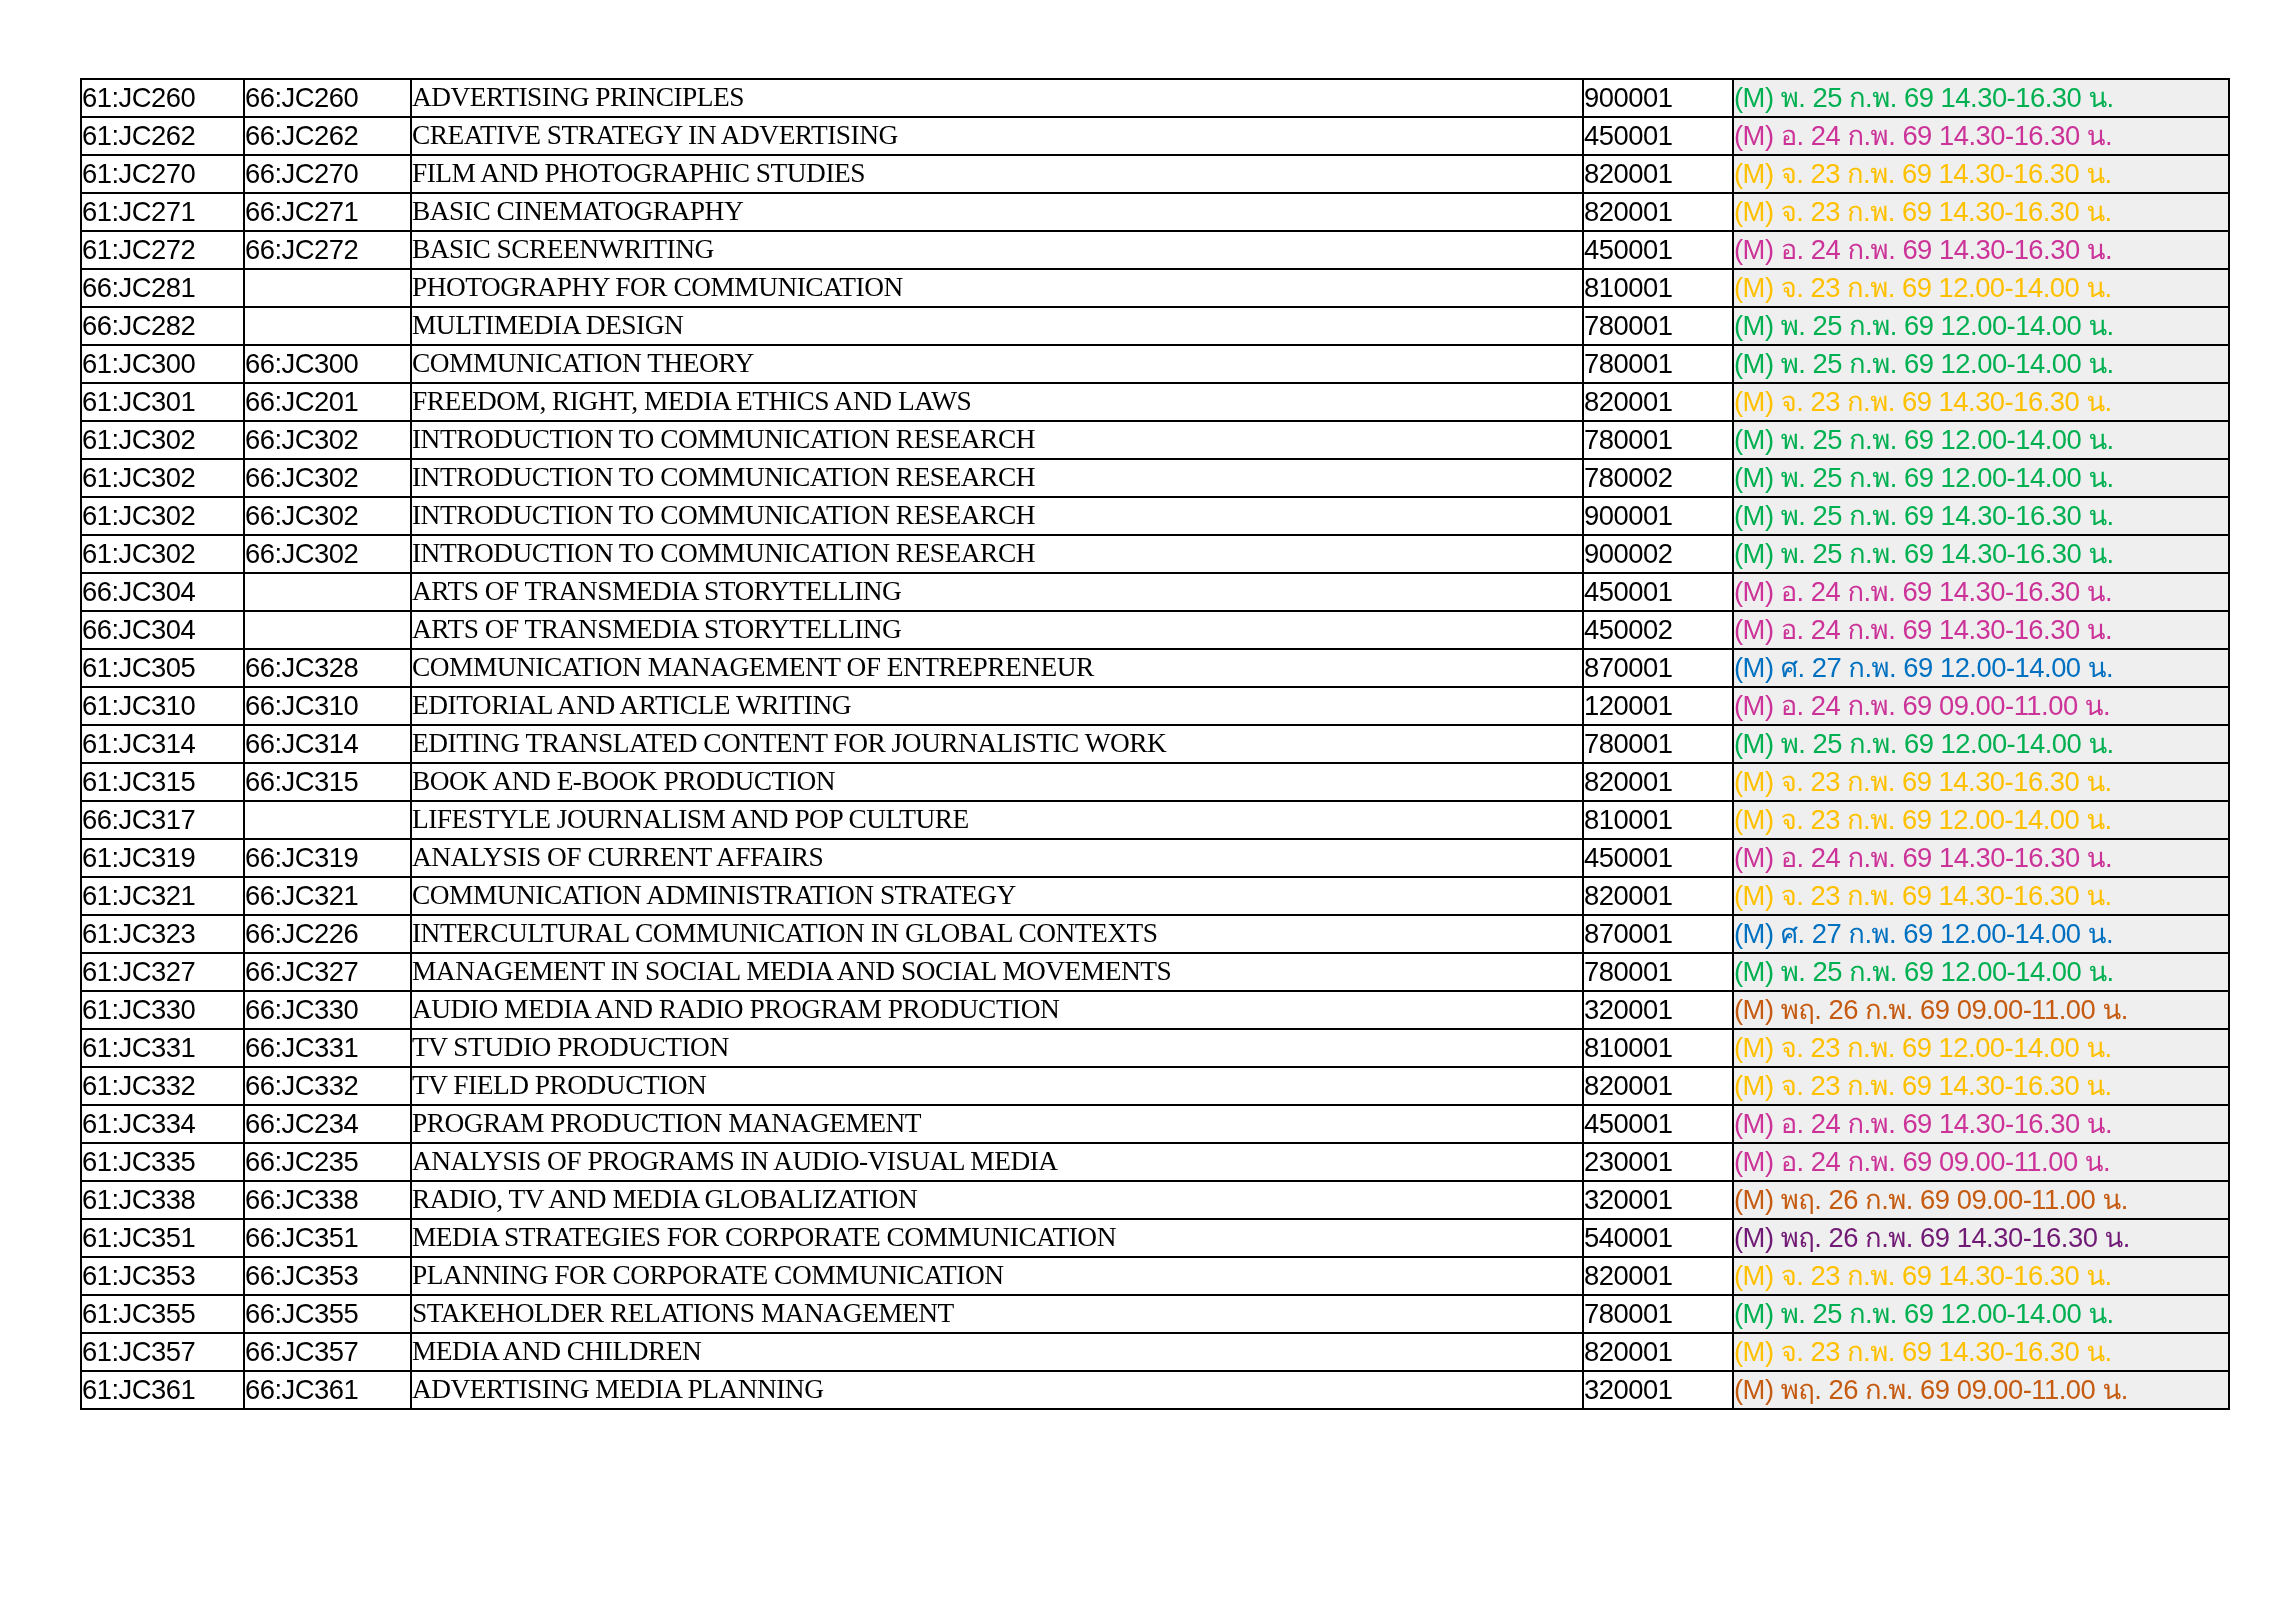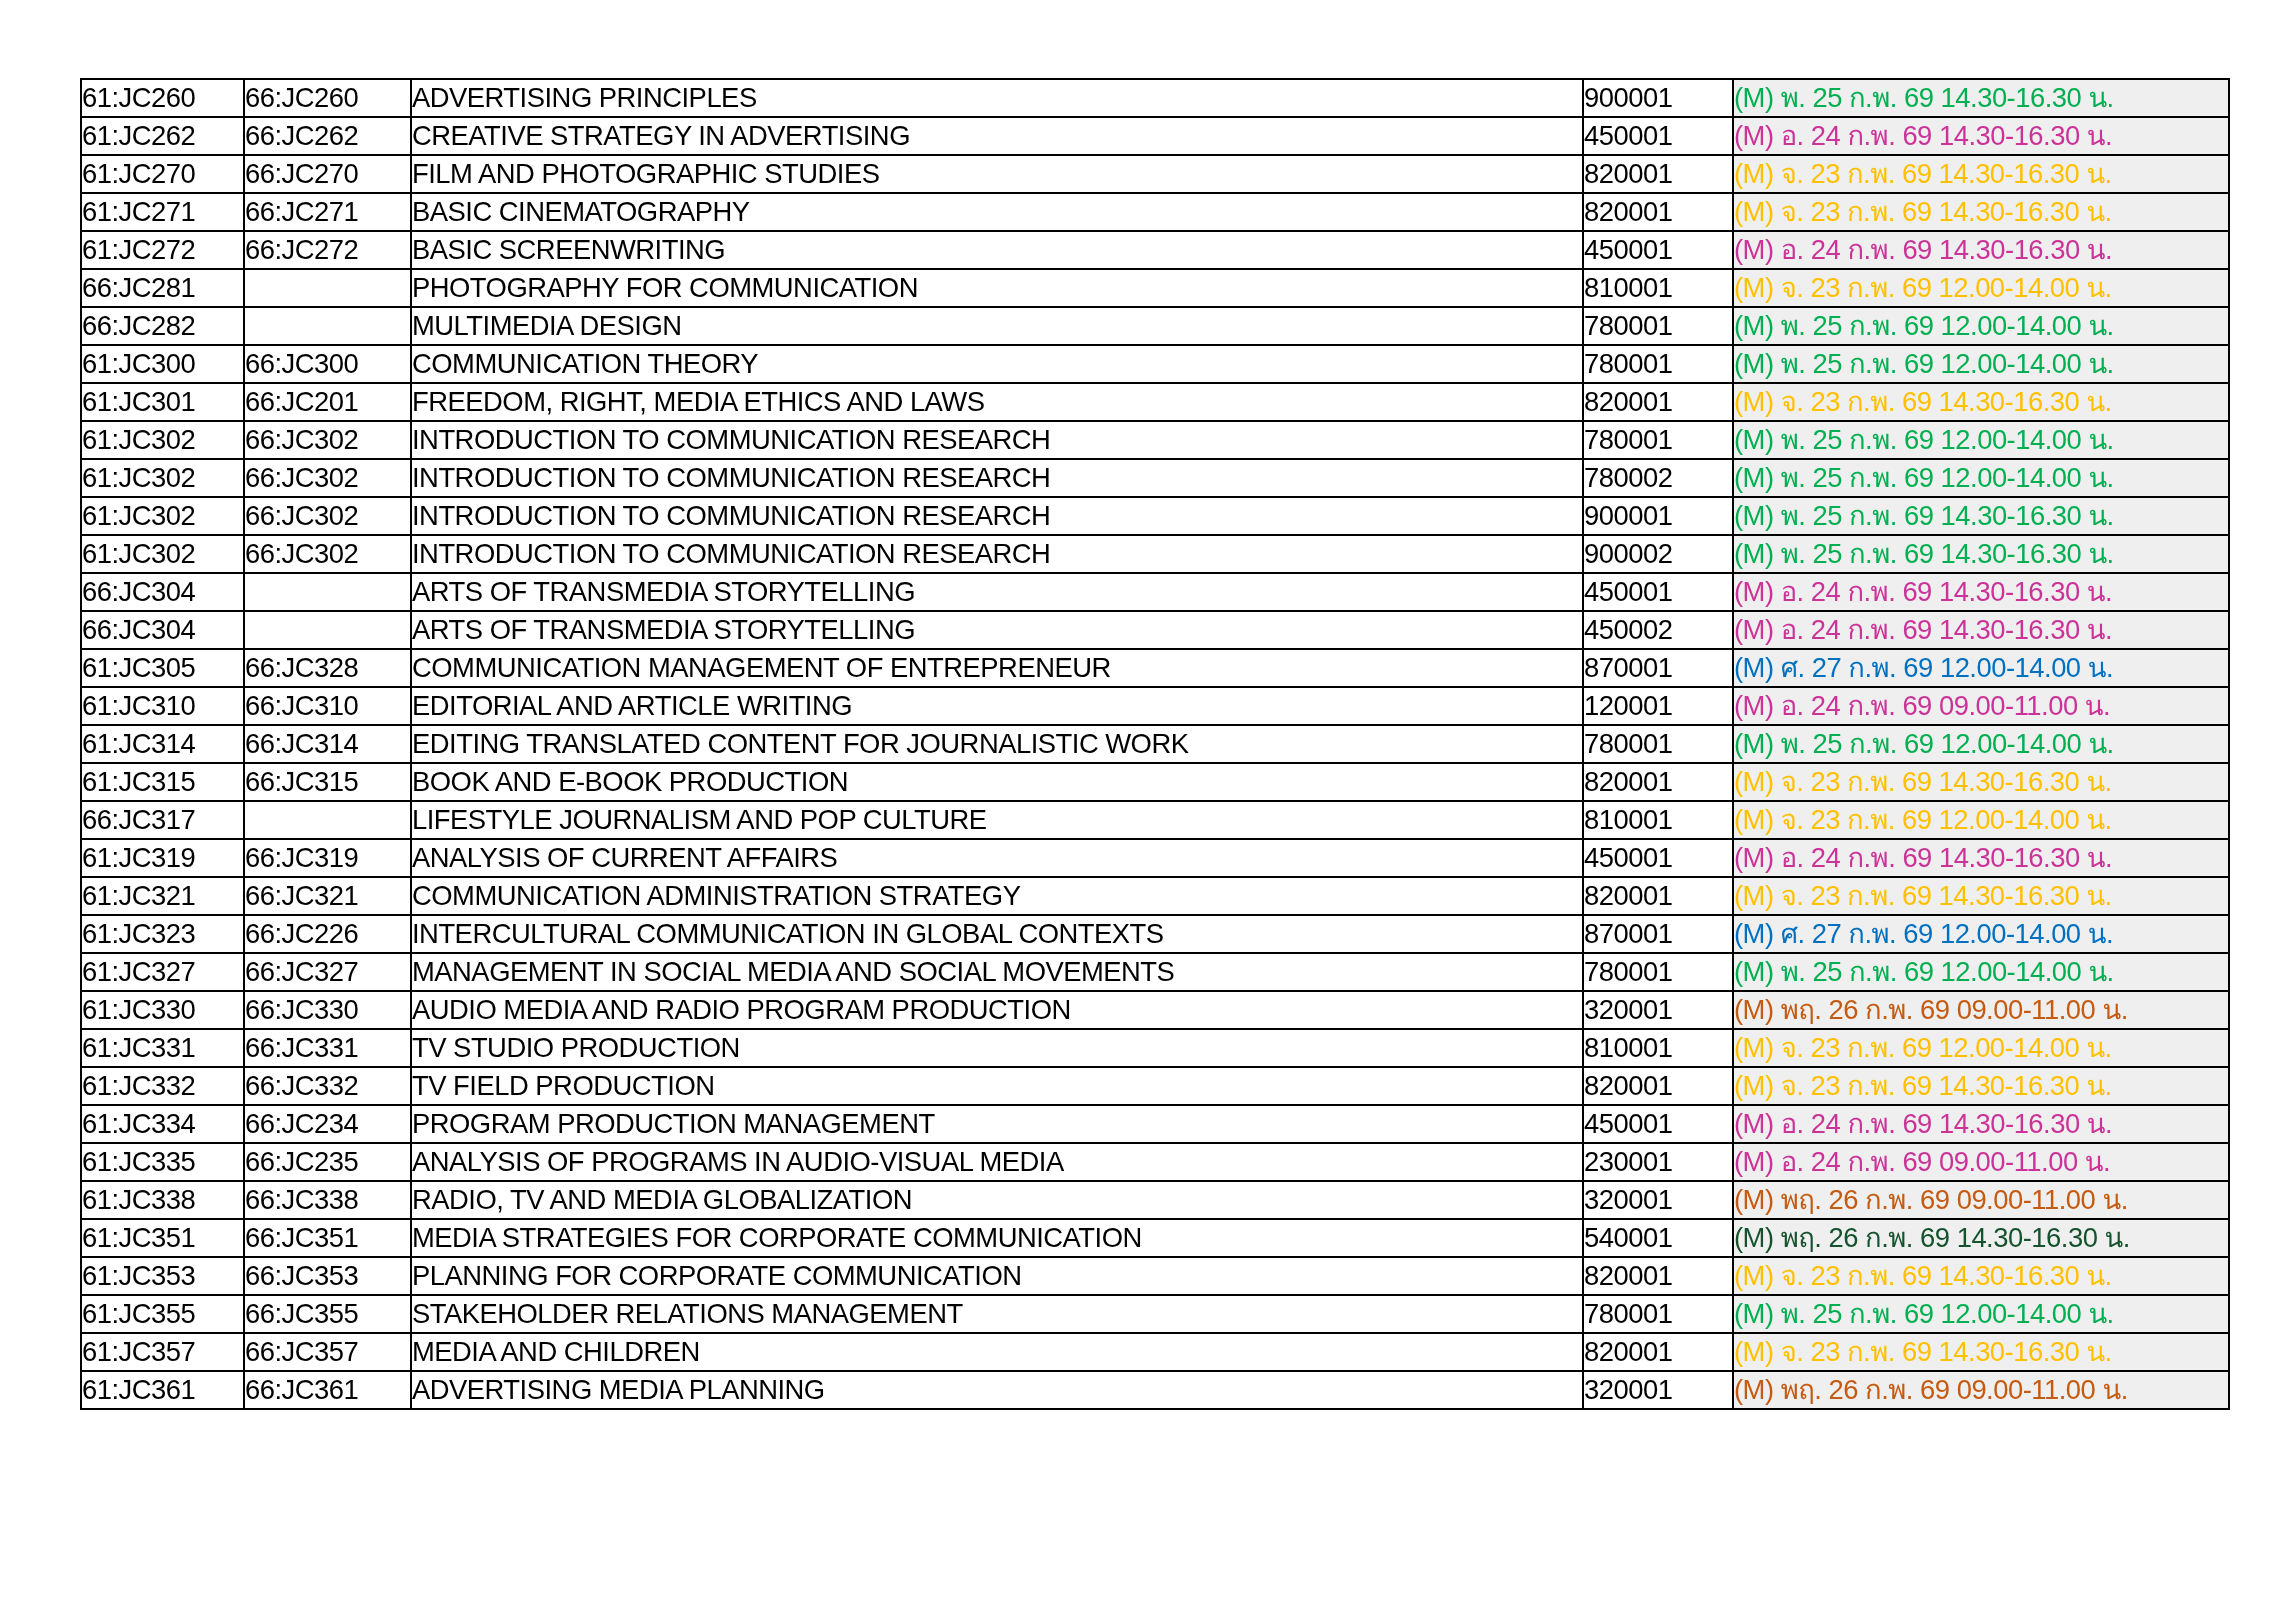--- a/index.html
+++ b/index.html
@@ -32,20 +32,21 @@
     font-size: 27.4px;
     letter-spacing: -0.5px;
     vertical-align: middle;
     line-height: 1;
   }
   td.c61, td.c66 {
     padding-left: 5.9px;
   }
   td.name {
     padding-left: 6.9px;
+    font-family: Liberation Serif, serif;
   }
   td.name.compact {
     font-size: 19.6px;
     letter-spacing: -0.3px;
   }
   td.section {
     padding-right: 17.6px;
   }
   td.exam {
     background: var(--exam-bg, #efefef);
@@ -275,21 +276,21 @@
     <td class="c66">66:JC338</td>
     <td class="name">RADIO, TV AND MEDIA GLOBALIZATION</td>
     <td class="section">320001</td>
     <td class="exam" style="color: rgb(197, 90, 17);">(M) พฤ. 26 ก.พ. 69 09.00-11.00 น.</td>
   </tr>
         <tr>
     <td class="c61">61:JC351</td>
     <td class="c66">66:JC351</td>
     <td class="name">MEDIA STRATEGIES FOR CORPORATE COMMUNICATION</td>
     <td class="section">540001</td>
-    <td class="exam" style="color: #14532d;">(M) พฤ. 26 ก.พ. 69 14.30-16.30 น.</td>
+    <td class="exam" style="color: #701a75;">(M) พฤ. 26 ก.พ. 69 14.30-16.30 น.</td>
   </tr>
         <tr>
     <td class="c61">61:JC353</td>
     <td class="c66">66:JC353</td>
     <td class="name">PLANNING FOR CORPORATE COMMUNICATION</td>
     <td class="section">820001</td>
     <td class="exam" style="color: rgb(255, 192, 0);">(M) จ. 23 ก.พ. 69 14.30-16.30 น.</td>
   </tr>
         <tr>
     <td class="c61">61:JC355</td>

